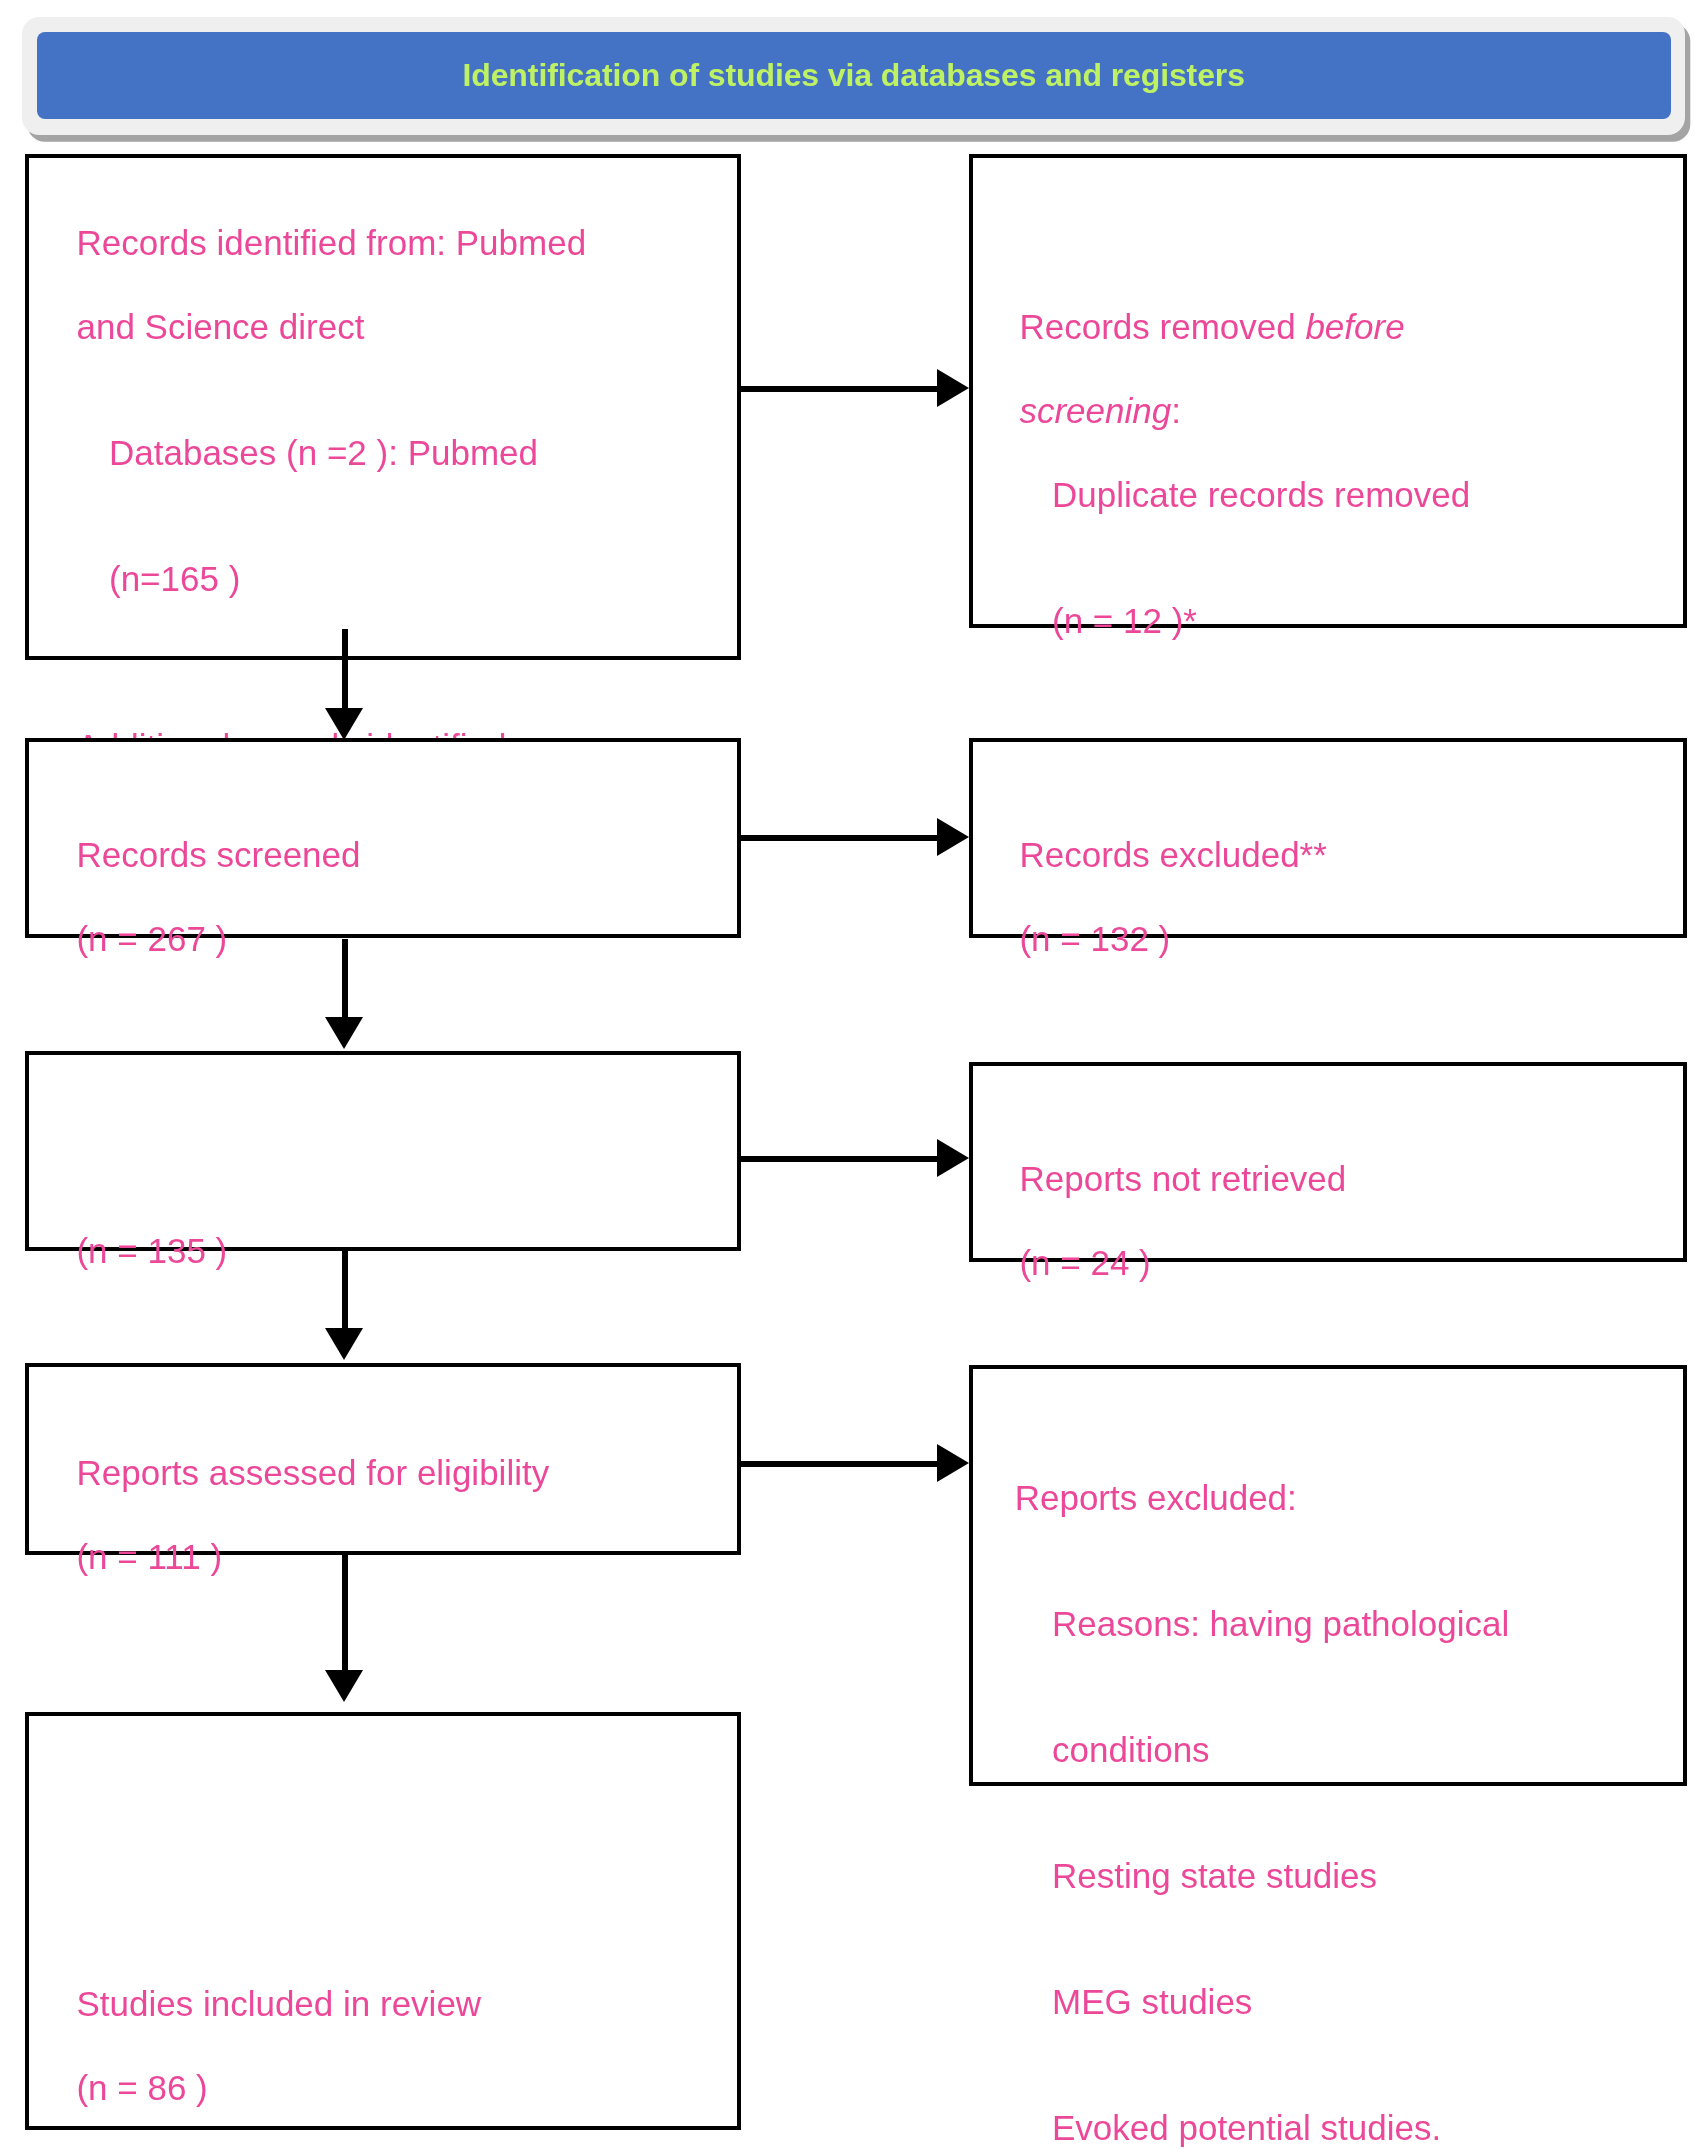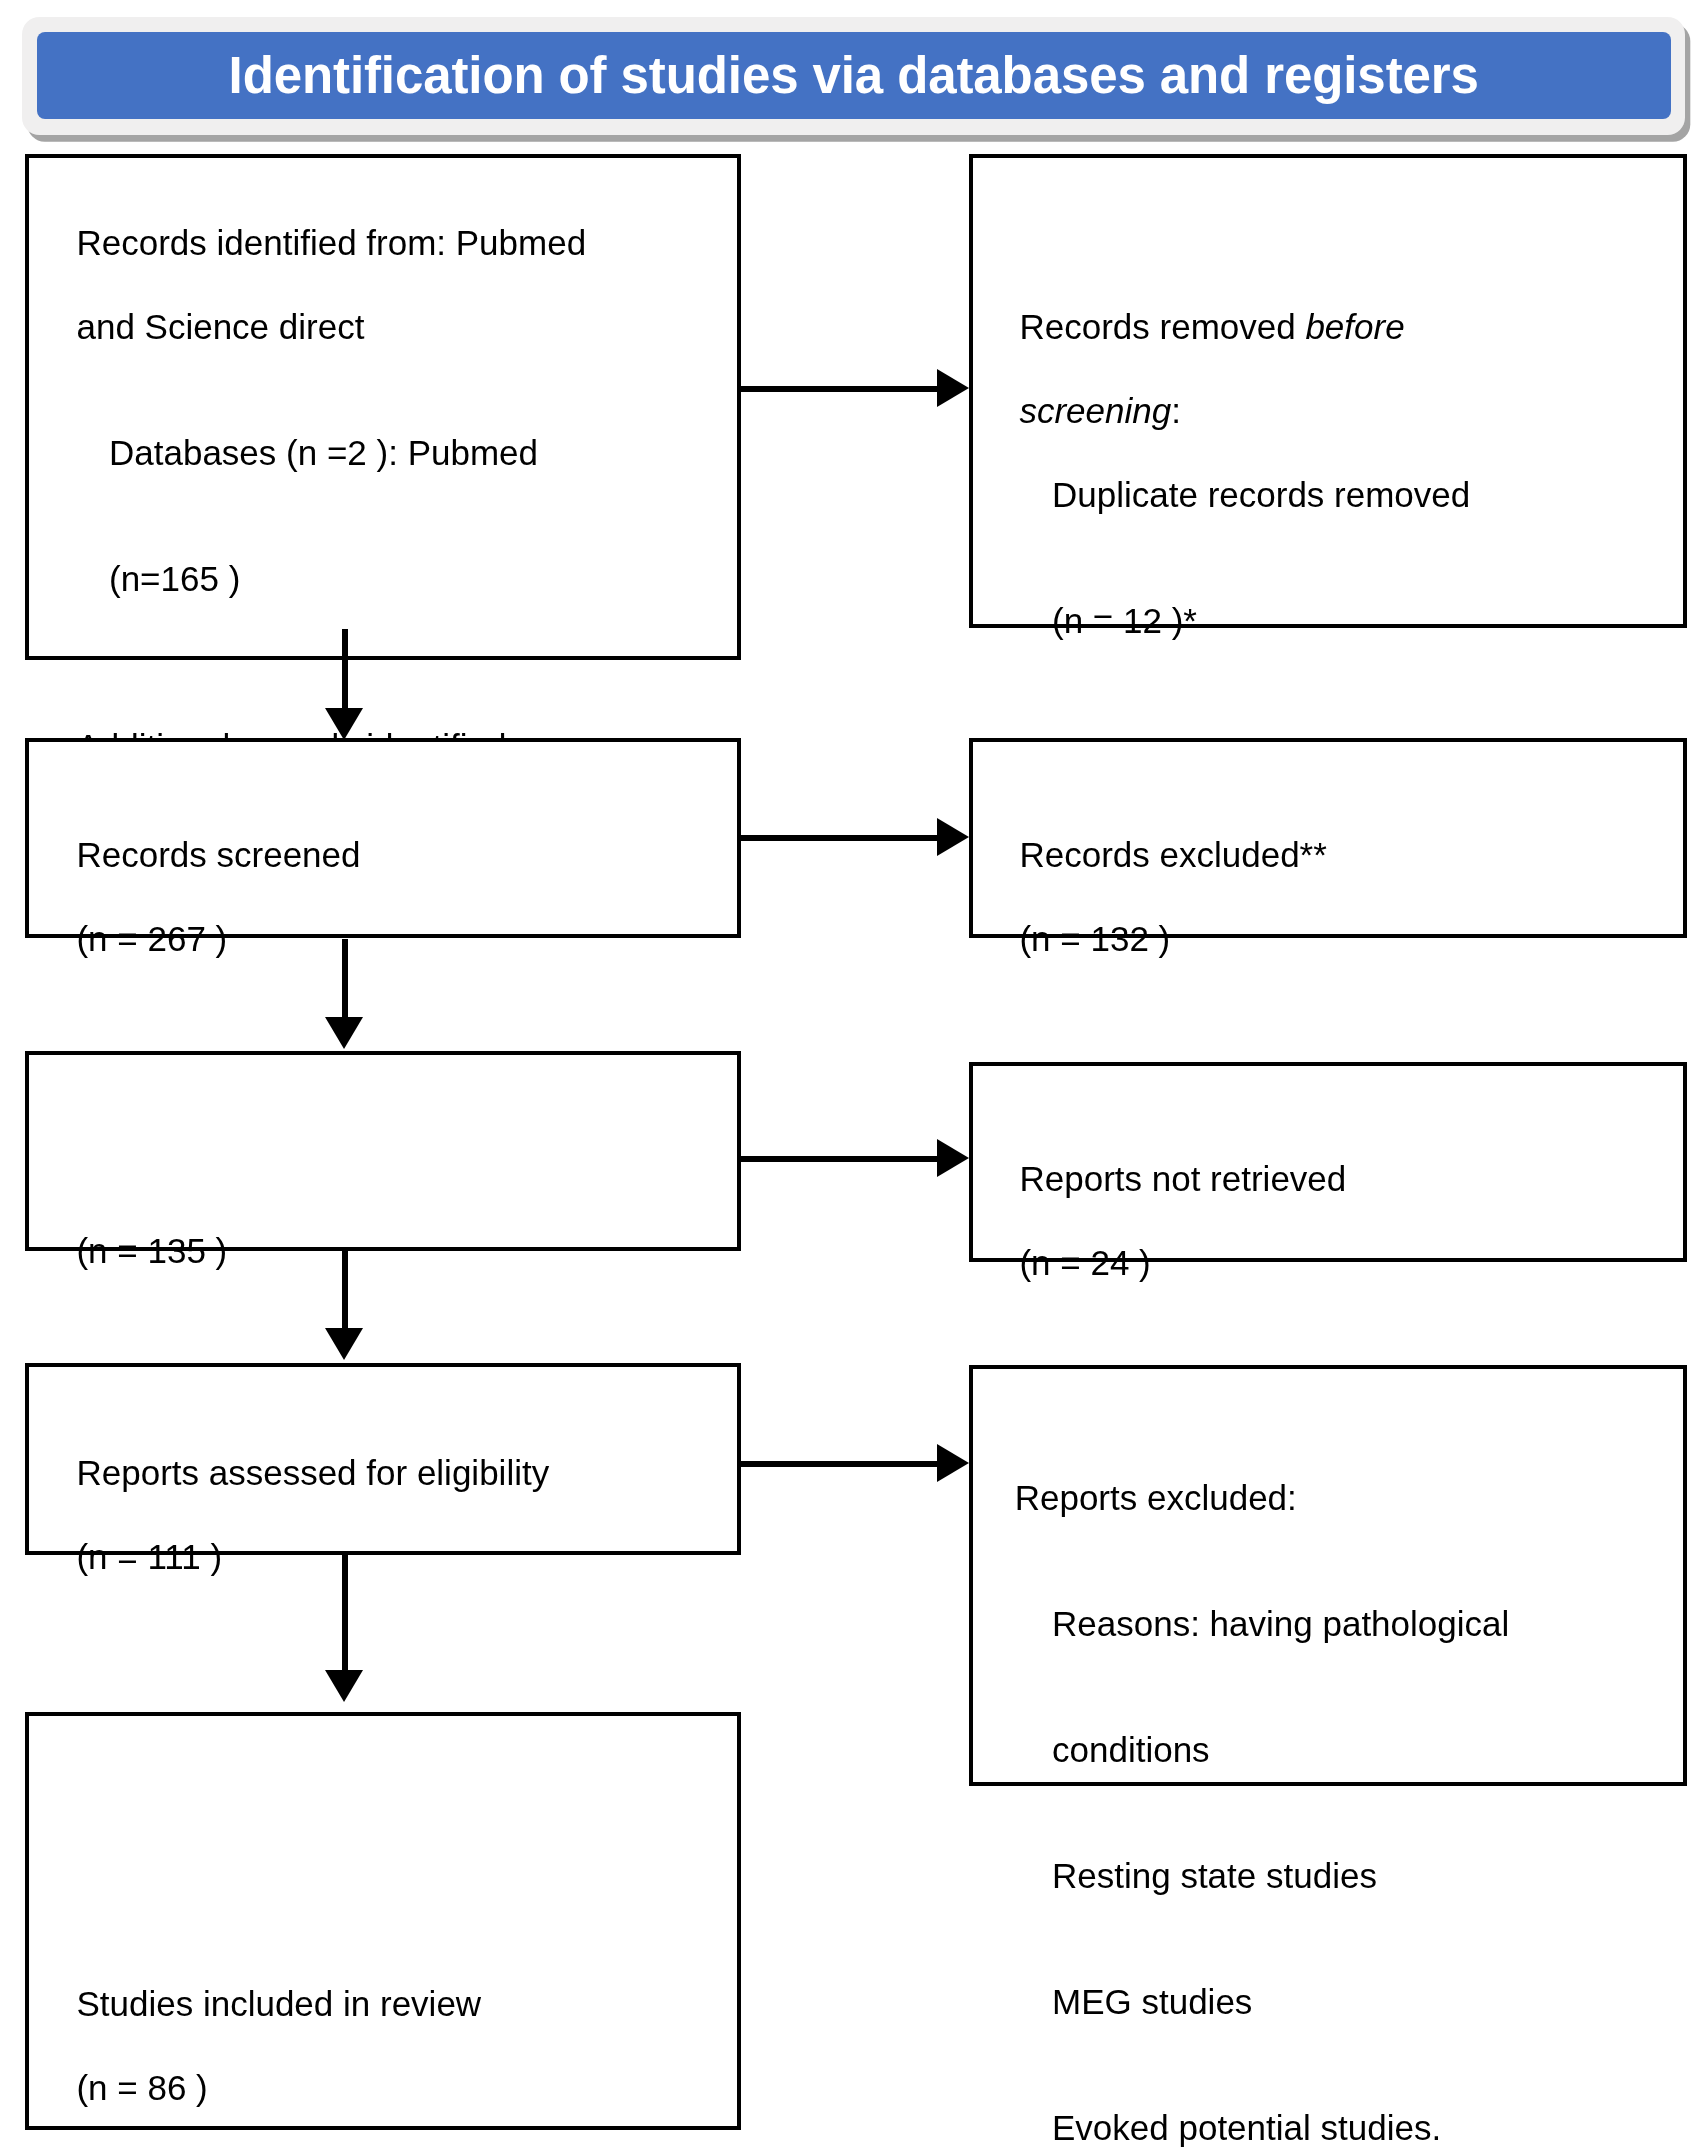--- a/index.html
+++ b/index.html
@@ -38,40 +38,40 @@
     border-radius: 8px;
   }
   #header-title {
     position: absolute;
     left: 0;
     top: 0;
     width: 100%;
     height: 87px;
     line-height: 87px;
     text-align: center;
-    font-size: 51px;
+    font-size: 32px;
     font-weight: bold;
-    color: #ffffff;
+    color: #bef264;
     letter-spacing: -0.1px;
     white-space: nowrap;
   }
 
   
   .node-box {
     position: absolute;
     box-sizing: border-box;
     background: #ffffff;
     border: 4px solid #000000;
   }
   .node-text {
     position: absolute;
     box-sizing: border-box;
     font-size: 35px;
     line-height: 1.20;
-    color: #000000;
+    color: #ec4899;
     white-space: pre-wrap;
   }
   .indent-1 {
     display: block;
     padding-left: 52px;
   }
   .indent-small {
     display: block;
     padding-left: 14.7px;
   }

